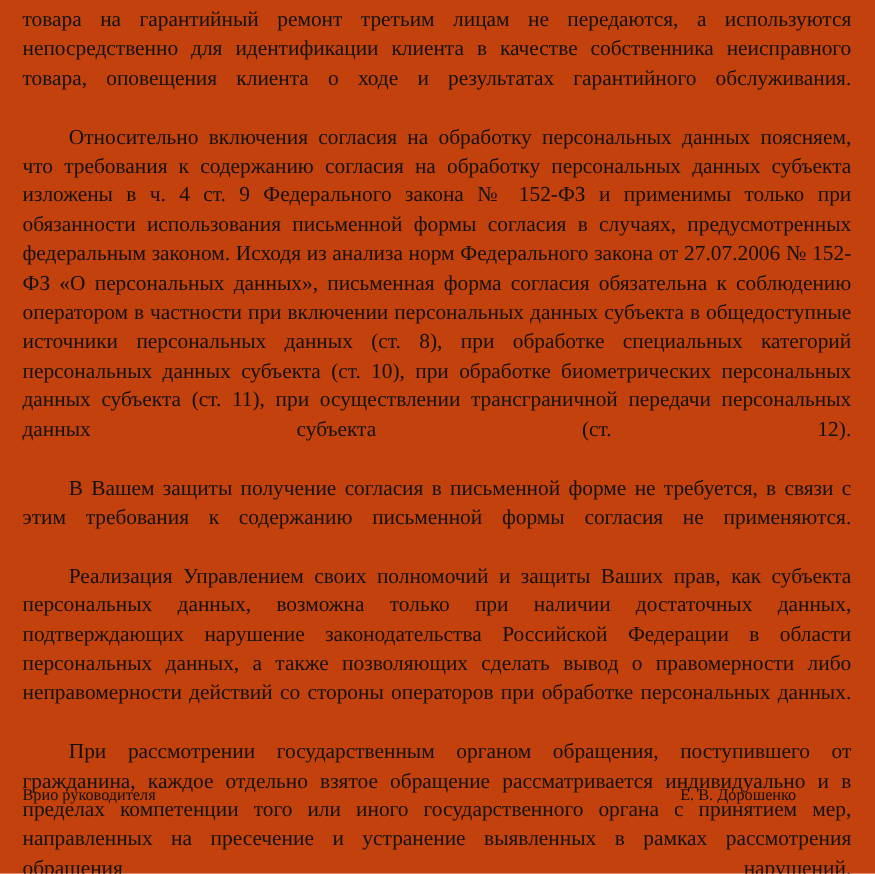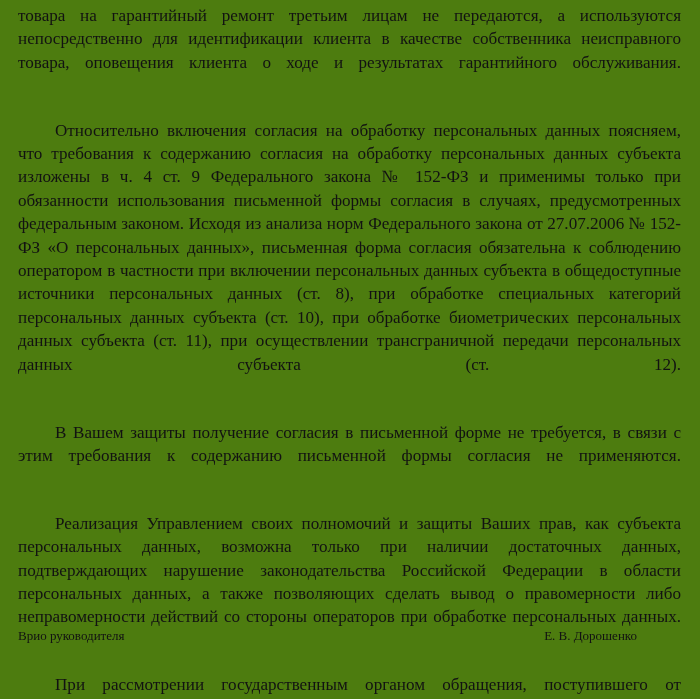--- a/index.html
+++ b/index.html
@@ -15,38 +15,37 @@
     font-family: "Liberation Serif", "DejaVu Serif", serif;
     color: #121212;
     -webkit-font-smoothing: antialiased;
   }
   #page {
     position: relative;
     width: 700px;
     height: 699px;
     box-sizing: border-box;
     padding: 4px 19px 0 18px;
-    background: #4d7c0f;
+    background: #c2410c;
   }
   .doc-body {
     font-size: 17.1px;
     line-height: 23.4px;
     text-align: justify;
     text-justify: inter-word;
     hyphens: none;
     word-spacing: 0.01em;
   }
   .para {
     margin: 0;
     text-align: justify;
     text-indent: 0;
   }
   .para.indented {
     text-indent: 37px;
-    margin-top: 21px;
   }
   .para.cont {
     text-indent: 0;
   }
   
   .para:after {
     content: "";
     display: inline-block;
     width: 100%;
   }

